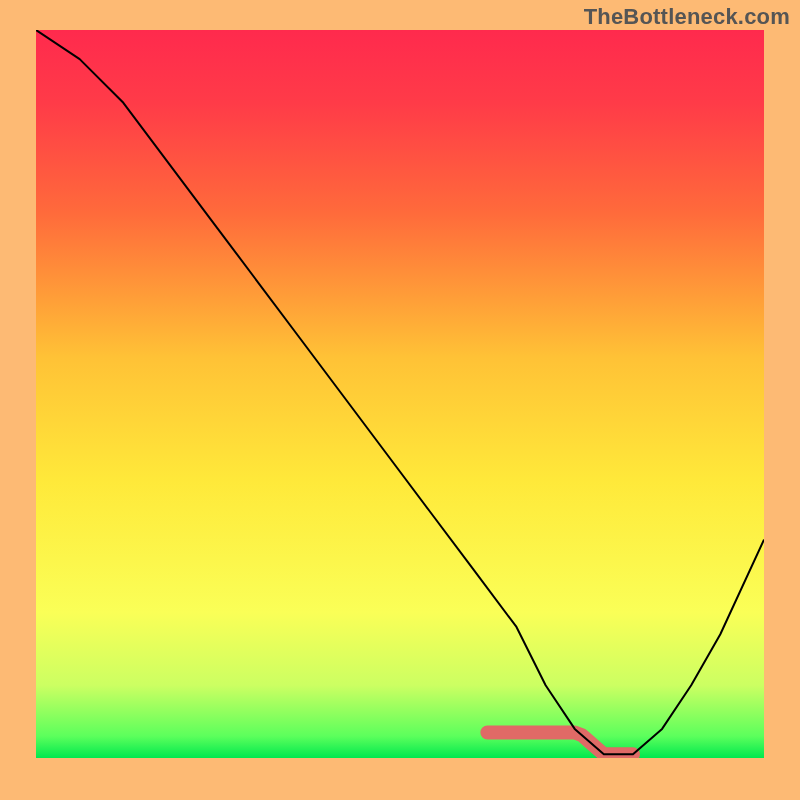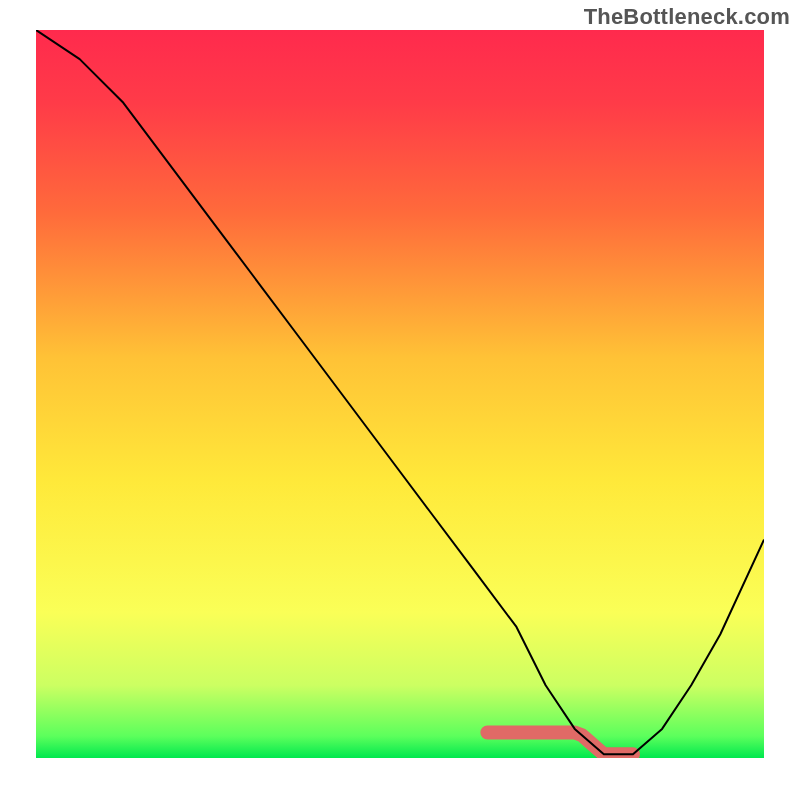--- a/index.html
+++ b/index.html
@@ -8,21 +8,21 @@
     width: 800px;
     height: 800px;
     background: #000;
     font-family: Arial, Helvetica, sans-serif;
     overflow: hidden;
   }
   .outer {
     position: relative;
     width: 800px;
     height: 800px;
-    background: #ffffff;
+    background: #fdba74;
   }
   .watermark {
     position: absolute;
     top: 4px;
     right: 10px;
     color: #555;
     font-size: 22px;
     font-weight: 600;
     letter-spacing: 0.2px;
     z-index: 30;

